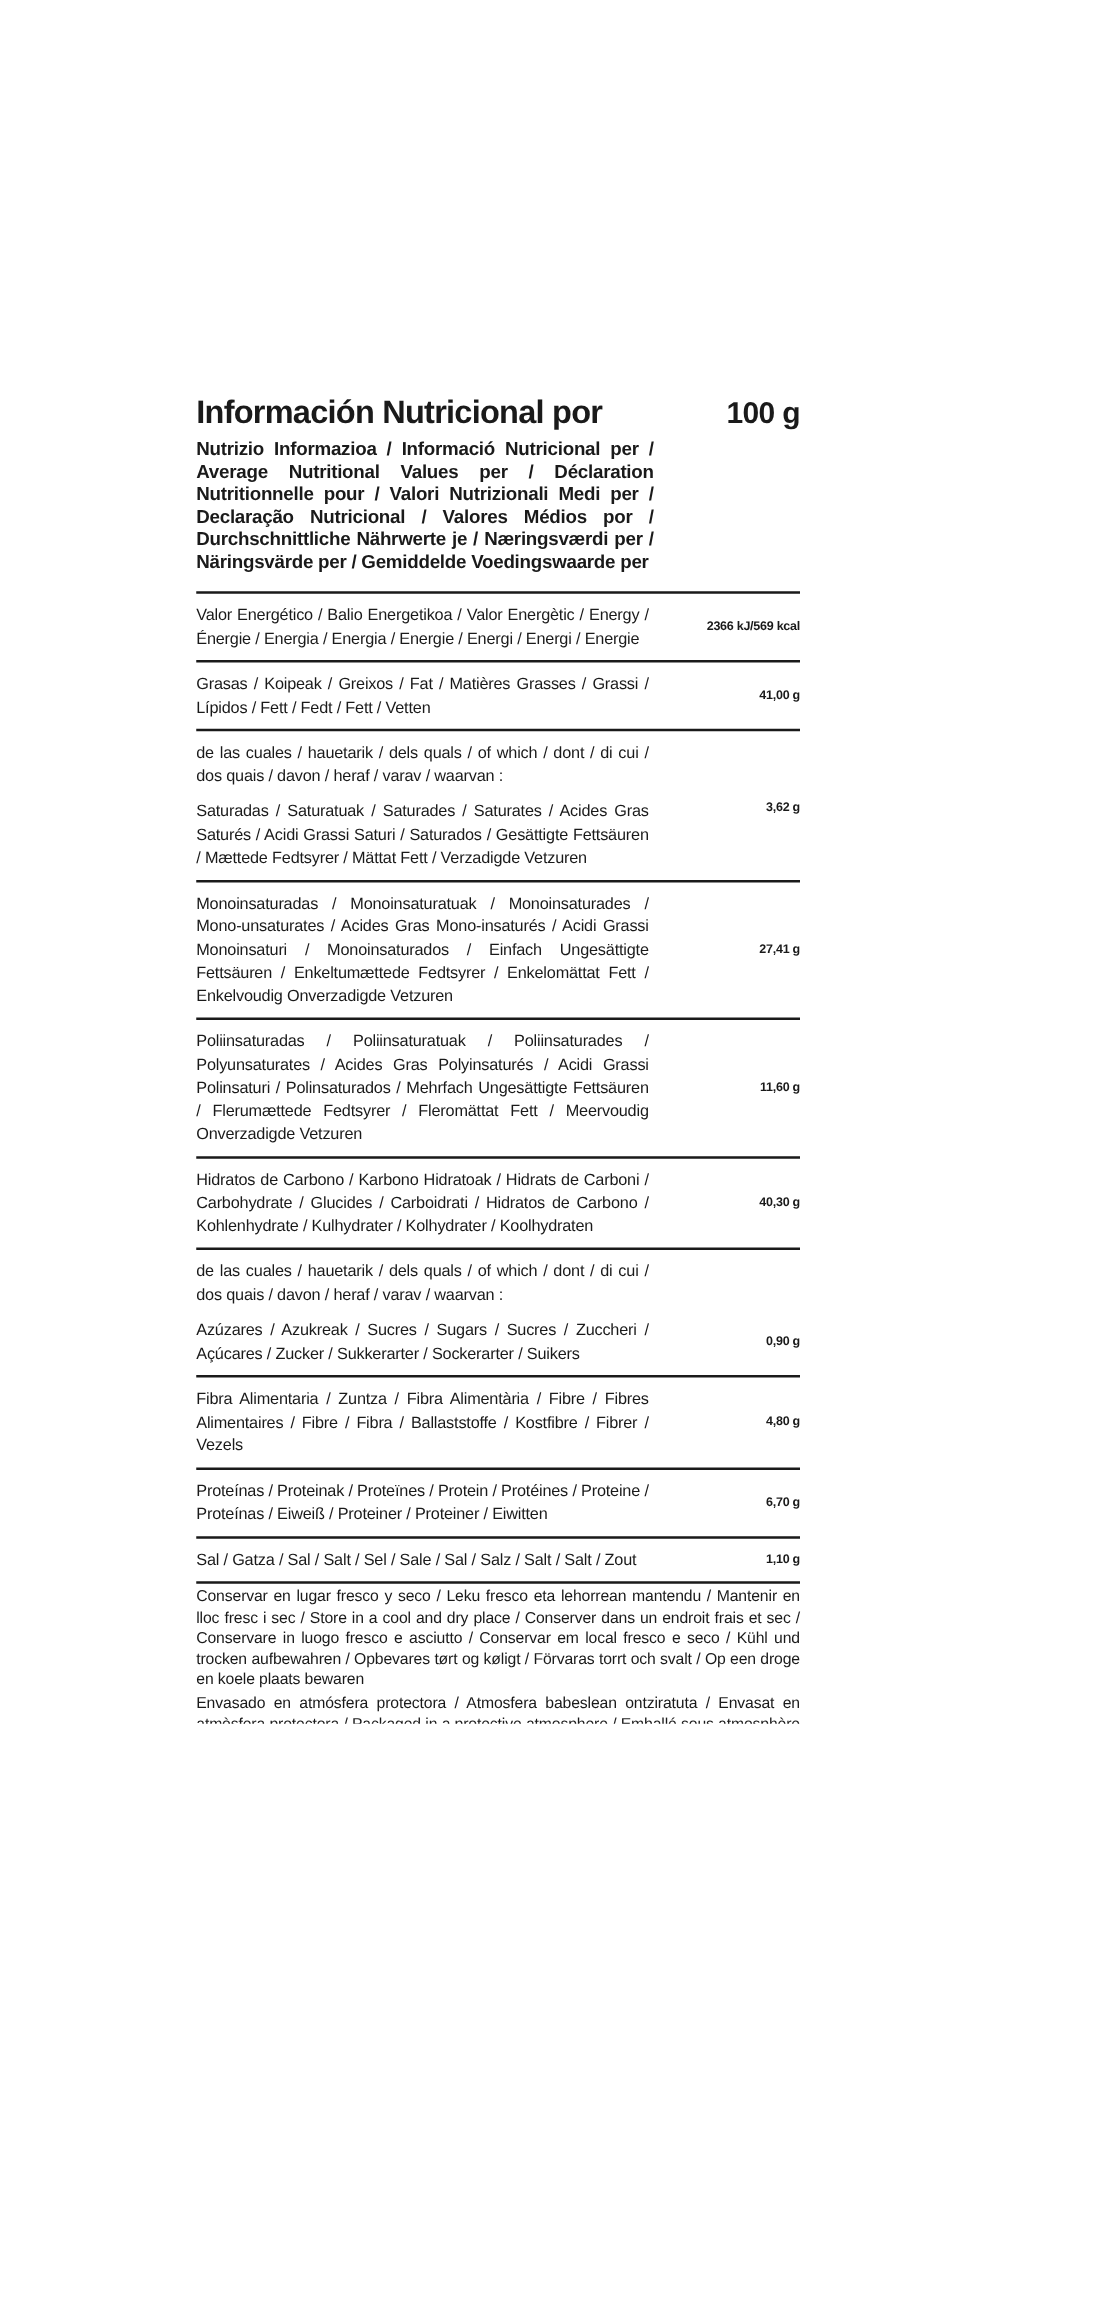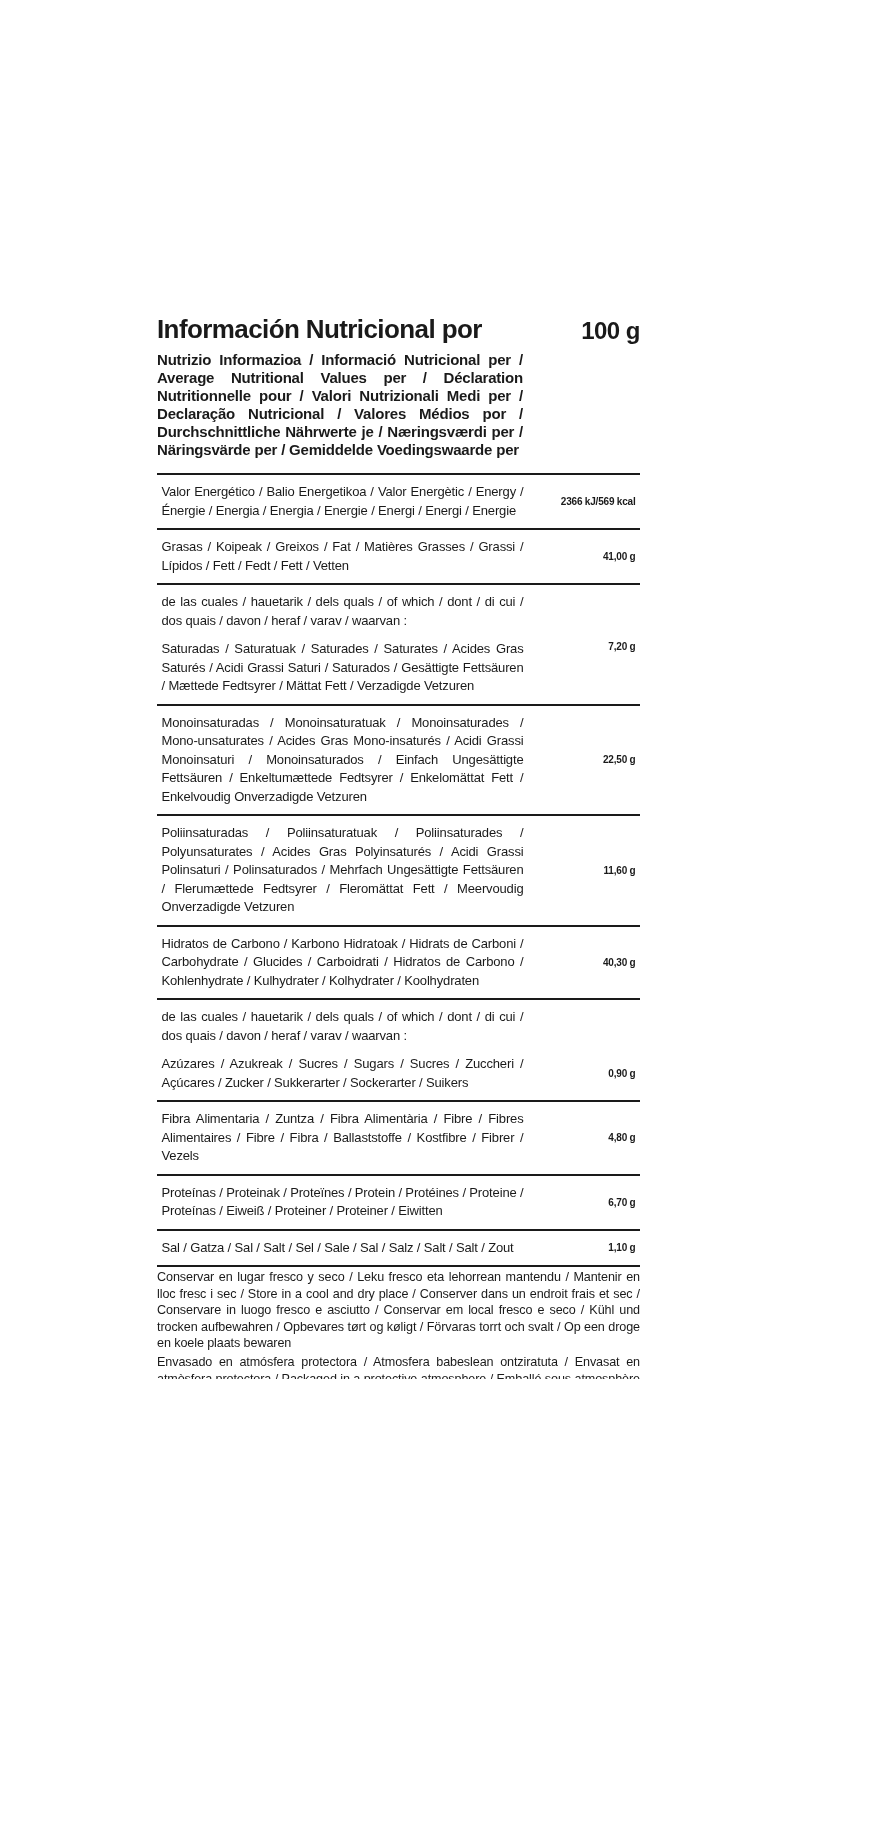--- a/index.html
+++ b/index.html
@@ -9,21 +9,21 @@
 
   
   .header-row{display:flex;justify-content:space-between;align-items:flex-start;}
   .title{font-size:26px;font-weight:bold;letter-spacing:-0.6px;line-height:1.05;white-space:nowrap;}
   .amount{font-size:24px;font-weight:bold;letter-spacing:-0.5px;margin-top:1px;text-align:center;}
   .subtitle{width:366px;margin-top:6px;font-size:15px;font-weight:bold;line-height:18px;
             text-align:justify;letter-spacing:-0.2px;}
 
   
   .nutri-table{margin-top:14px;border-top:2.2px solid #1a1a1a;}
-  .row{display:flex;justify-content:center;align-items:center;
+  .row{display:flex;justify-content:space-between;align-items:center;
        padding:8px 0;border-bottom:2.2px solid #1a1a1a;}
   .row--sub{border-bottom:none;padding-bottom:2px;}
   .row--value-top{align-items:flex-start;}
   .row-label{width:362px;font-size:13px;line-height:18.5px;text-align:justify;letter-spacing:-0.15px;}
   .row-value{width:112px;text-align:right;font-size:10px;font-weight:bold;letter-spacing:-0.2px;white-space:nowrap;}
   .row--value-top .row-value{margin-top:1px;}
 
   
   .note{margin:2px 0 0 0;font-size:12.6px;line-height:16.6px;text-align:justify;letter-spacing:-0.1px;}
 
@@ -56,25 +56,25 @@
       <div class="row">
         <div class="row-label">Grasas / Koipeak / Greixos / Fat / Matières Grasses / Grassi / Lípidos / Fett / Fedt / Fett / Vetten</div>
         <div class="row-value">41,00 g</div>
       </div>
       <div class="row row--sub">
         <div class="row-label">de las cuales / hauetarik / dels quals / of which / dont / di cui / dos quais / davon / heraf / varav / waarvan :</div>
         <div class="row-value"></div>
       </div>
       <div class="row row--value-top">
         <div class="row-label">Saturadas / Saturatuak / Saturades / Saturates / Acides Gras Saturés / Acidi Grassi Saturi / Saturados / Gesättigte Fettsäuren / Mættede Fedtsyrer / Mättat Fett / Verzadigde Vetzuren</div>
-        <div class="row-value">7,20 g</div>
+        <div class="row-value">3,62 g</div>
       </div>
       <div class="row">
         <div class="row-label">Monoinsaturadas / Monoinsaturatuak / Monoinsaturades / Mono-unsaturates / Acides Gras Mono-insaturés / Acidi Grassi Monoinsaturi / Monoinsaturados / Einfach Ungesättigte Fettsäuren / Enkeltumættede Fedtsyrer / Enkelomättat Fett / Enkelvoudig Onverzadigde Vetzuren</div>
-        <div class="row-value">22,50 g</div>
+        <div class="row-value">27,41 g</div>
       </div>
       <div class="row">
         <div class="row-label">Poliinsaturadas / Poliinsaturatuak / Poliinsaturades / Polyunsaturates / Acides Gras Polyinsaturés / Acidi Grassi Polinsaturi / Polinsaturados / Mehrfach Ungesättigte Fettsäuren / Flerumættede Fedtsyrer / Fleromättat Fett / Meervoudig Onverzadigde Vetzuren</div>
         <div class="row-value">11,60 g</div>
       </div>
       <div class="row">
         <div class="row-label">Hidratos de Carbono / Karbono Hidratoak / Hidrats de Carboni / Carbohydrate / Glucides / Carboidrati / Hidratos de Carbono / Kohlenhydrate / Kulhydrater / Kolhydrater / Koolhydraten</div>
         <div class="row-value">40,30 g</div>
       </div>
       <div class="row row--sub">

